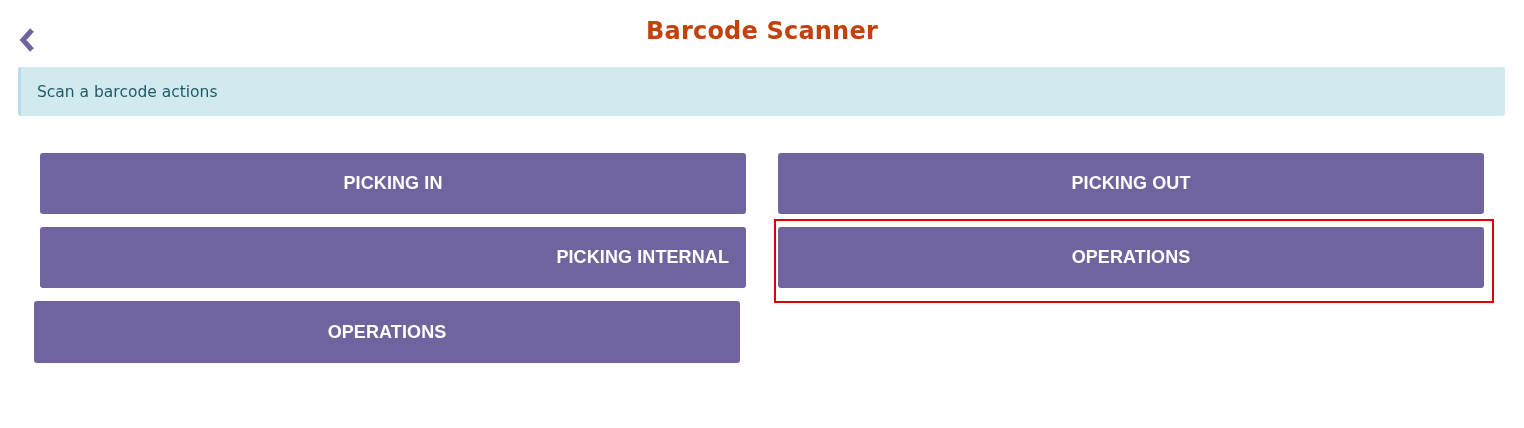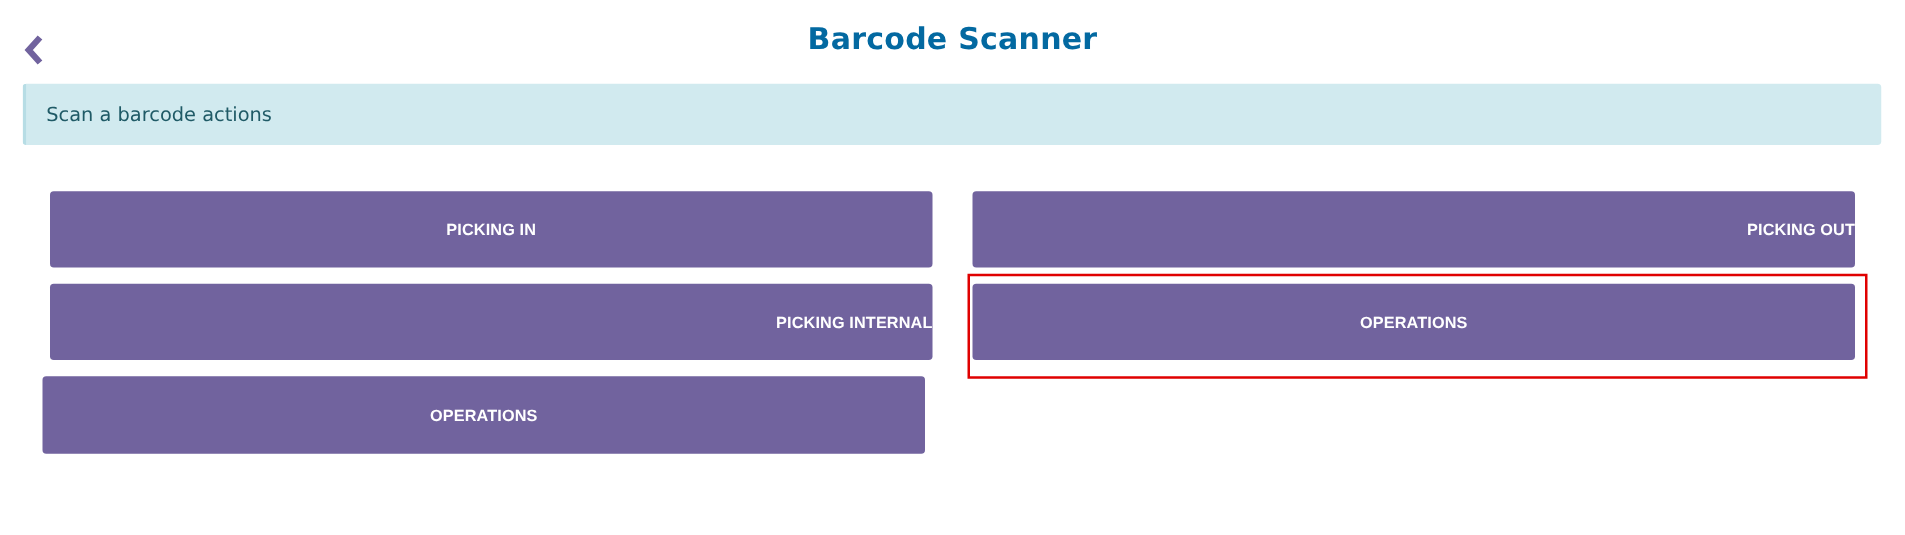--- a/index.html
+++ b/index.html
@@ -6,34 +6,34 @@
     body {
       width: 1524px; height: 428px; position: relative; overflow: hidden;
       font-family: "DejaVu Sans", "Liberation Sans", sans-serif;
     }
     .back-btn {
       position: absolute; left: 14px; top: 24px; width: 28px; height: 32px;
       display: flex; align-items: center; justify-content: center; cursor: pointer;
     }
     .title {
       position: absolute; left: 0; right: 0; top: 17px; text-align: center;
-      font-size: 24px; font-weight: bold; color: #0369a1;
+      font-size: 24px; font-weight: bold; color: #c2410c;
       font-family: "DejaVu Sans", sans-serif; letter-spacing: 0.2px;
     }
     .alert {
       position: absolute; left: 18px; top: 67px; width: 1487px; height: 49px;
       box-sizing: border-box; background: #d1eaef; border-left: 3px solid #b7dde5;
       border-radius: 3px; display: flex; align-items: center; padding-left: 16px;
       color: #1f5a66; font-size: 15.5px;
     }
     .action-btn {
       position: absolute; width: 706px; height: 61px; background: #71639e;
-      border-radius: 3px; color: #ffffff; font-size: 13px; font-weight: bold;
+      border-radius: 3px; color: #ffffff; font-size: 18px; font-weight: bold;
       display: flex; align-items: center; justify-content: center; cursor: pointer;
-      border: none; padding: 0; letter-spacing: 0.1px;
+      border: none; padding: 17px; letter-spacing: 0.1px;
     }
     .highlight {
       position: absolute; left: 774px; top: 219px; width: 720px; height: 84px;
       box-sizing: border-box; border: 2px solid #e00000; pointer-events: none;
     }
   </style>
 </head>
 <body>
 
 <div class="back-btn">
@@ -44,21 +44,21 @@
 
 <div class="title">Barcode Scanner</div>
 
 <div class="alert">
   <span>Scan a barcode actions</span>
 </div>
 
 <button class="action-btn" style="left:40px; top:153px;">
   <span>PICKING IN</span>
 </button>
-<button class="action-btn" style="left:778px; top:153px;justify-content:flex-end;">
+<button class="action-btn" style="left:778px; top:153px;">
   <span>PICKING OUT</span>
 </button>
 <button class="action-btn" style="left:40px; top:227px;justify-content:flex-end;">
   <span>PICKING INTERNAL</span>
 </button>
 <button class="action-btn" style="left:778px; top:227px;">
   <span>OPERATIONS</span>
 </button>
 <button class="action-btn" style="left:34px; top:301px; height:62px;">
   <span>OPERATIONS</span>

